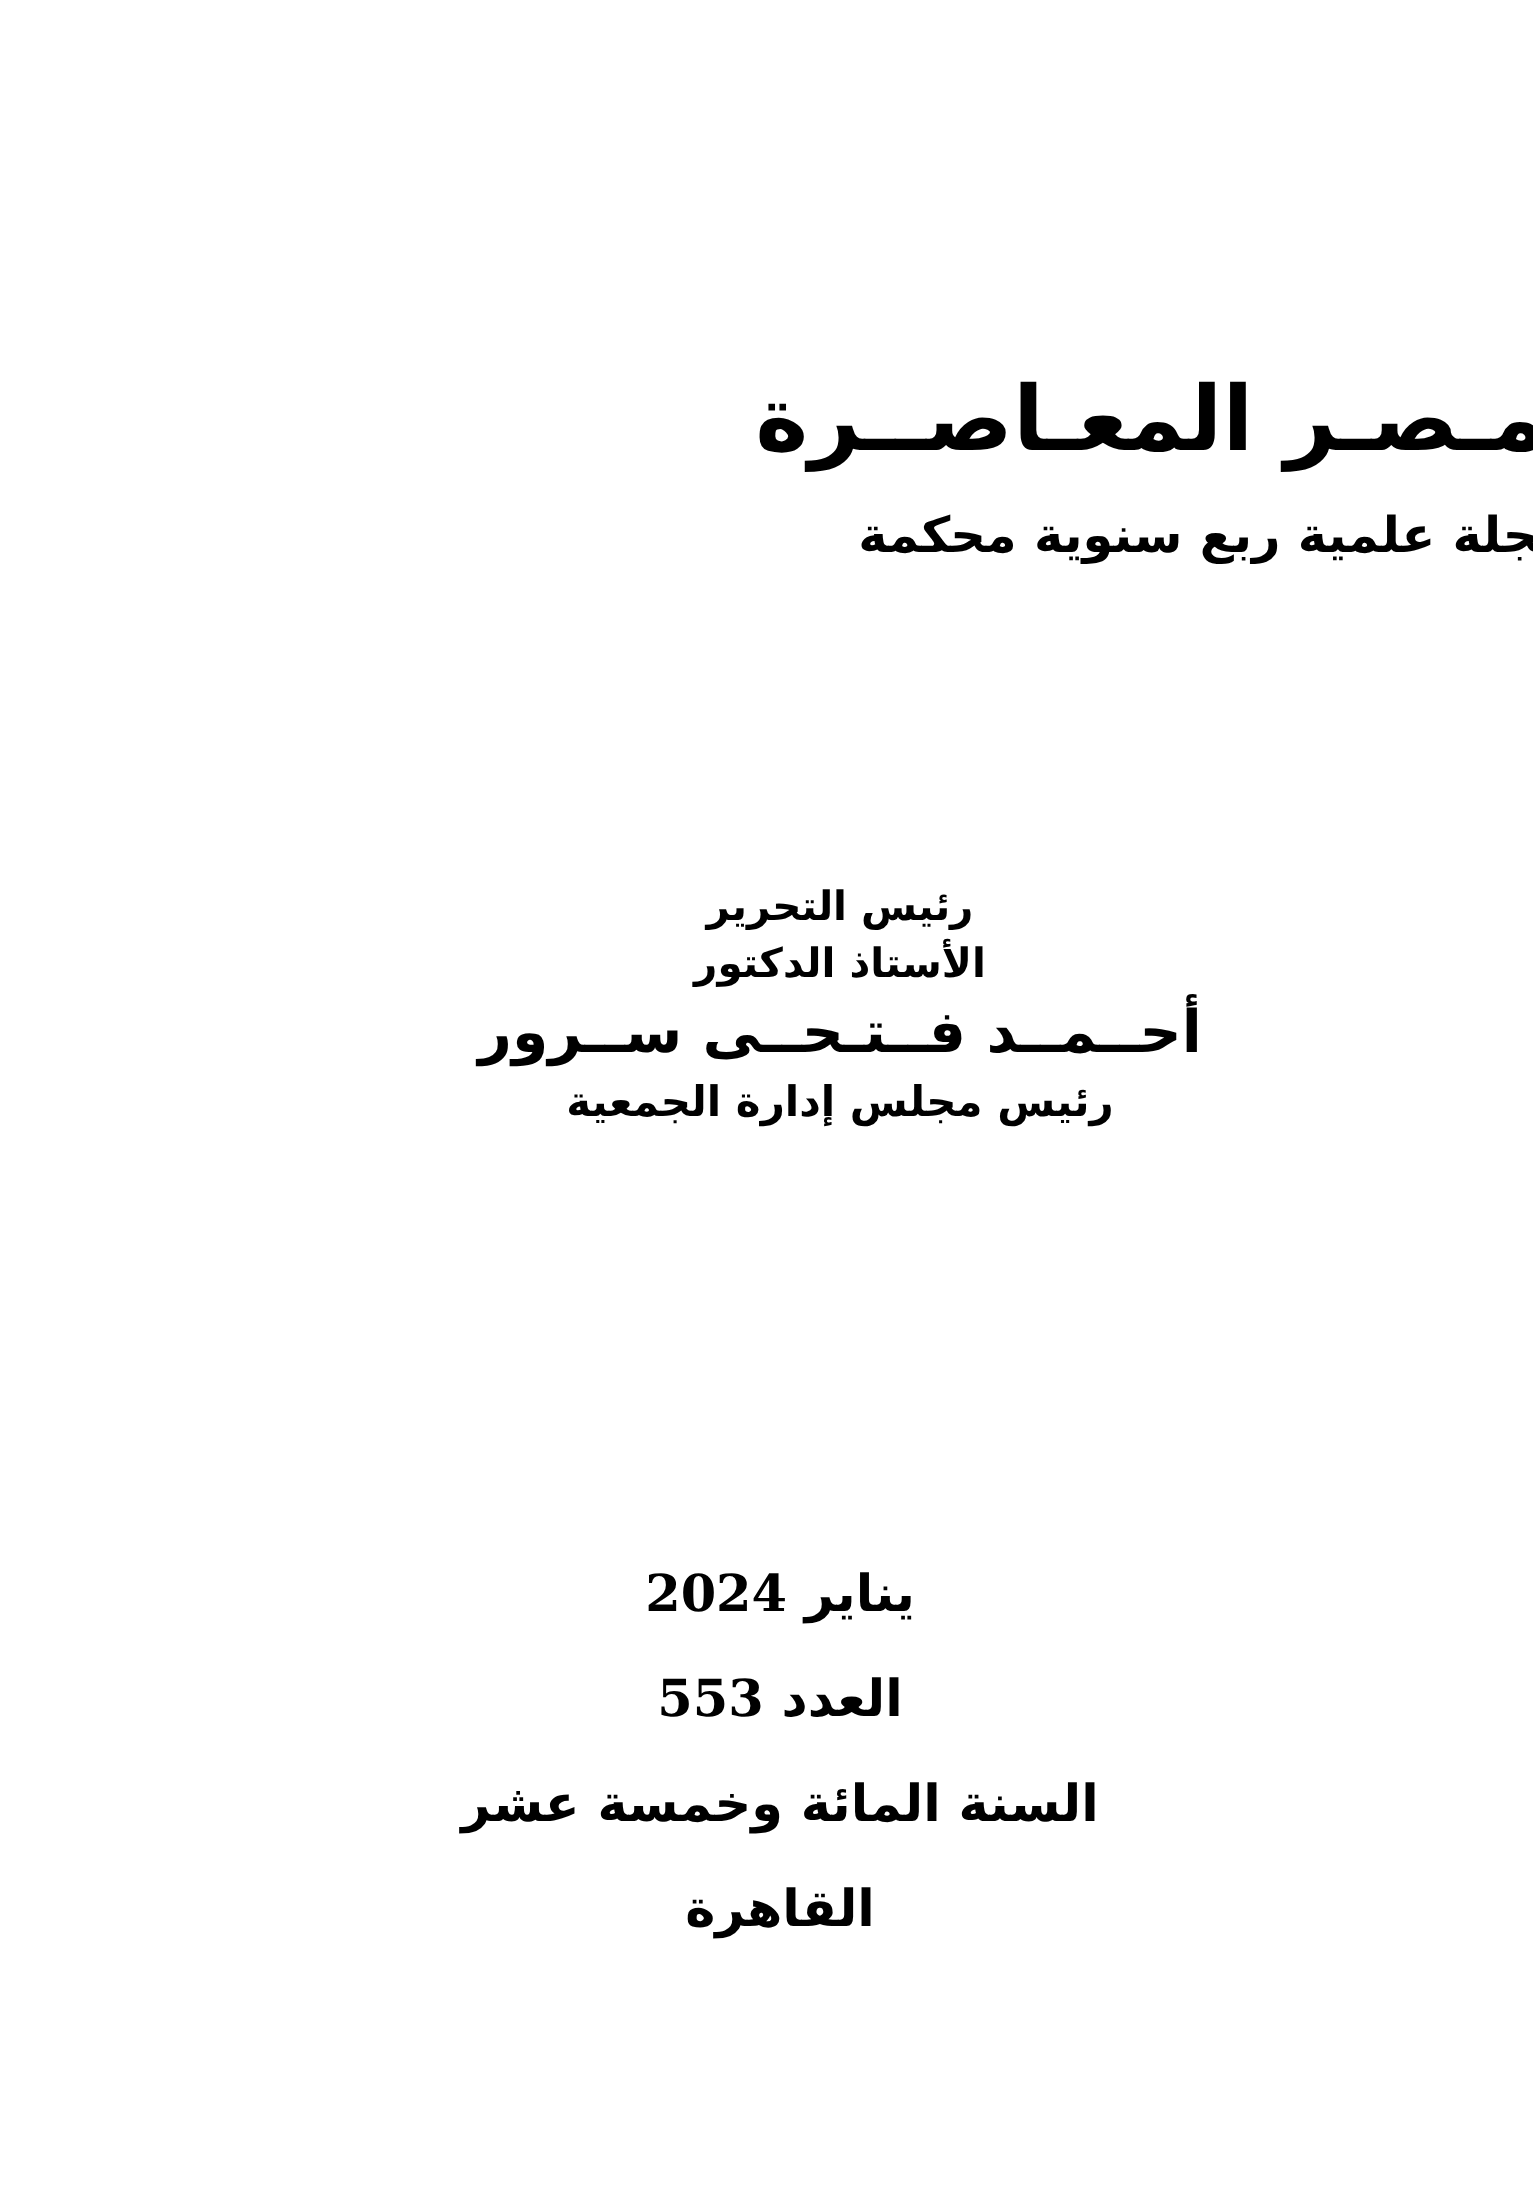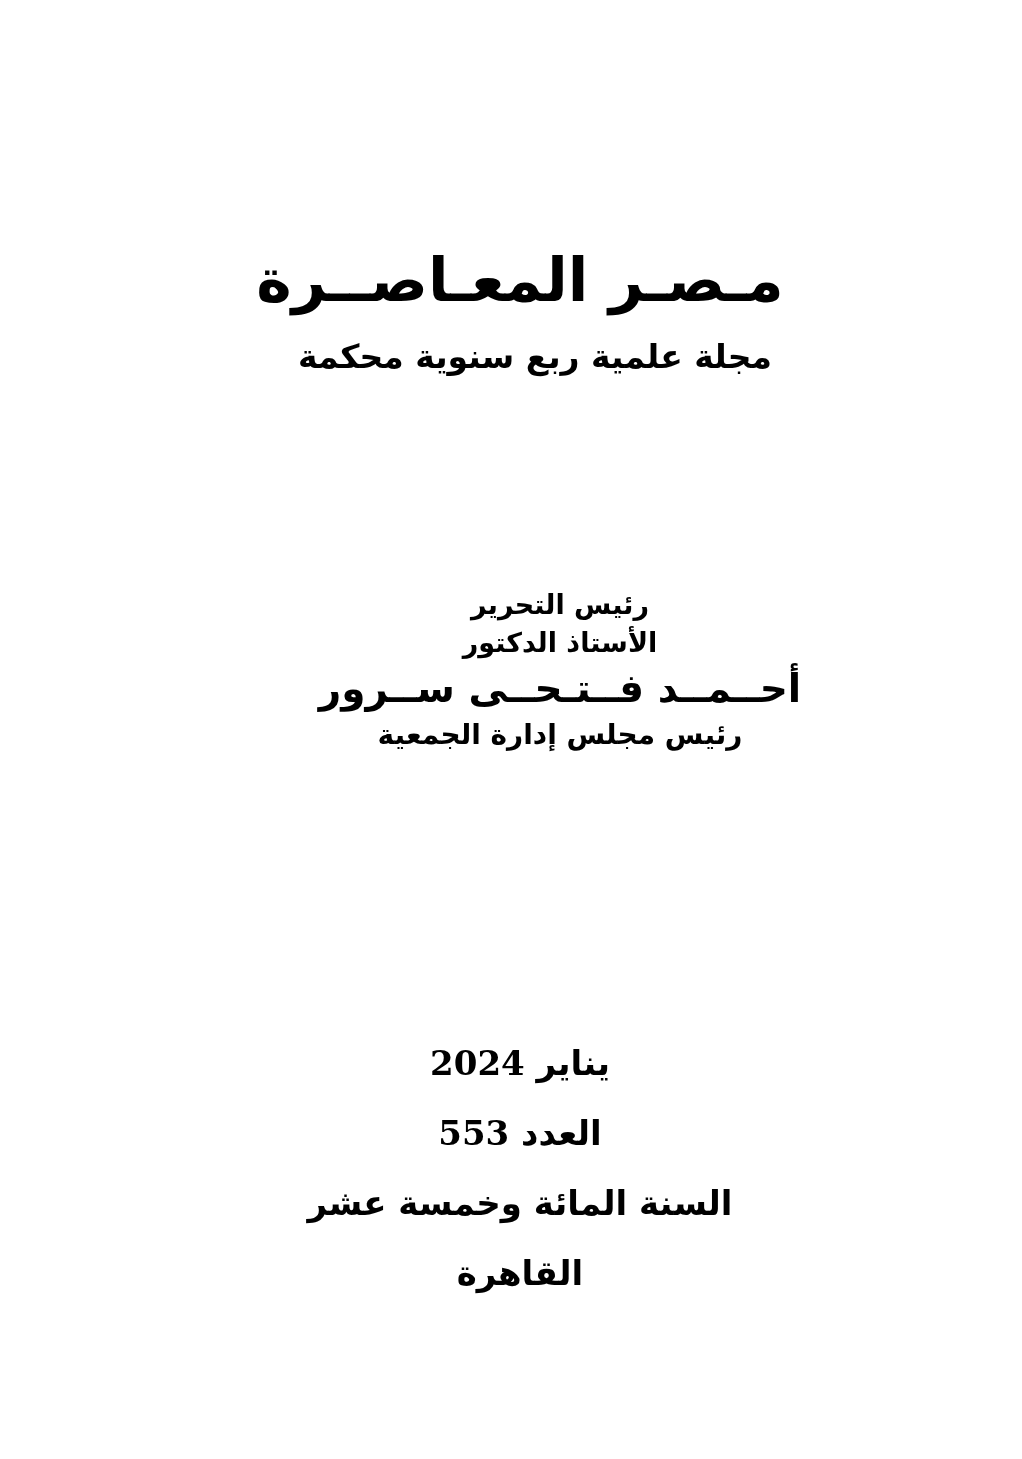--- a/index.html
+++ b/index.html
@@ -17,21 +17,21 @@
     font-family: "DejaVu Sans", sans-serif;
     overflow: hidden;
   }
 
   
   .masthead {
     position: absolute;
     top: 240px;
     left: 0;
     width: 100%;
-    text-align: center;
+    text-align: right;
   }
   .journal-title {
     margin: 0;
     font-size: 60px;
     font-weight: bold;
     line-height: 1.35;
     transform: translateX(9px);
     white-space: nowrap;
   }
   .journal-subtitle {

